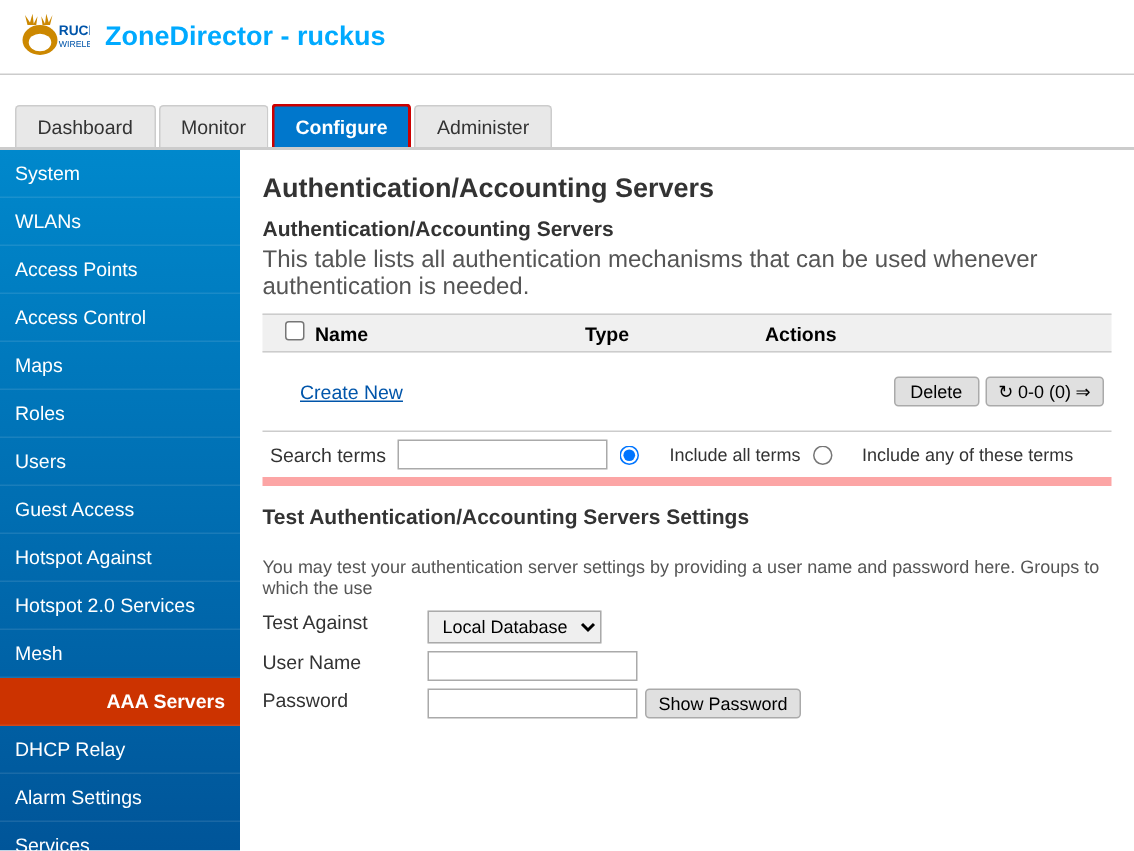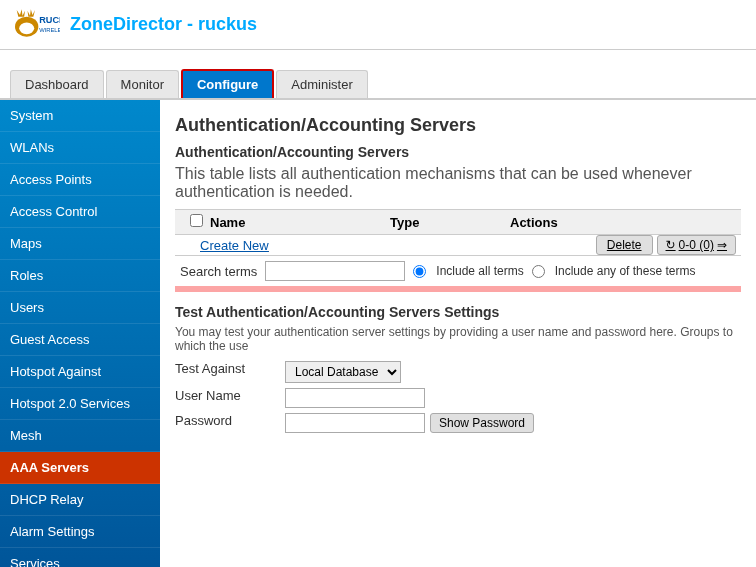--- a/index.html
+++ b/index.html
@@ -13,51 +13,51 @@
     #nav-tabs { display: flex; align-items: flex-end; height: 50px; padding-left: 160px; background: #fff; border-bottom: 2px solid #ccc; }
     .nav-tab { padding: 6px 14px; border: 1px solid #ccc; border-bottom: none; cursor: pointer; background: #e8e8e8; color: #333; font-size: 13px; margin-right: 2px; border-radius: 3px 3px 0 0; }
     .nav-tab.active { background: #0077cc; color: #fff; border: 2px solid #cc0000; border-bottom: none; font-weight: bold; }
 
     
     #main-layout { display: flex; height: calc(567px - 100px); }
 
     
     #sidebar { width: 160px; background: linear-gradient(to bottom, #0088cc, #005599); color: #fff; flex-shrink: 0; overflow-y: auto; }
     .sidebar-item { padding: 8px 10px; cursor: pointer; font-size: 13px; border-bottom: 1px solid rgba(255,255,255,0.1); }
-    .sidebar-item.active { background: #cc3300; font-weight: bold; }
+    .sidebar-item.active { background: #cc3300; font-weight: bold; text-align: right; }
 
     
     #content { flex: 1; padding: 15px; overflow-y: auto; background: #fff; border-radius: 18px; }
     #page-title { font-size: 18px; font-weight: bold; color: #333; margin-bottom: 8px; }
     #section-title { font-size: 14px; font-weight: bold; color: #333; margin-bottom: 5px; }
     #section-desc { font-size: 16px; color: #555; margin-bottom: 8px; }
 
     
     .table-header { display: flex; align-items: center; border-top: 1px solid #ccc; border-bottom: 1px solid #ccc; padding: 4px 15px; background: #f0f0f0; }
     .table-checkbox { width: 20px; }
     .col-name { width: 180px; font-weight: bold; font-size: 13px; }
     .col-type { width: 120px; font-weight: bold; font-size: 13px; }
     .col-actions { flex: 1; font-weight: bold; font-size: 13px; }
 
     
-    .create-row { display: flex; align-items: center; border-bottom: 1px solid #ccc; padding: 0 5px; text-decoration: underline; }
+    .create-row { display: flex; align-items: center; border-bottom: 1px solid #ccc; padding: 16px 5px; }
     .create-new-btn { color: #0055aa; text-decoration: underline; cursor: pointer; font-size: 13px; background: none; border: none; padding: 0; }
     .actions-area { margin-left: auto; display: flex; align-items: center; gap: 4px; }
     .delete-btn { padding: 2px 10px; background: #e0e0e0; border: 1px solid #aaa; cursor: pointer; font-size: 12px; border-radius: 3px; }
     .counter-btn { padding: 2px 8px; background: #e0e0e0; border: 1px solid #aaa; cursor: pointer; font-size: 12px; border-radius: 3px; display: flex; align-items: center; gap: 3px; }
 
     
     .search-row { display: flex; align-items: center; padding: 5px 5px; border-bottom: 6px solid #fca5a5; gap: 8px; }
     .search-label { font-size: 13px; color: #333; }
     .search-input { width: 140px; border: 1px solid #aaa; padding: 2px 5px; font-size: 12px; }
-    .radio-label { font-size: 12px; color: #333; display: flex; align-items: center; gap: 10px; }
+    .radio-label { font-size: 12px; color: #333; display: flex; align-items: center; gap: 20px; }
 
     
     .test-section { margin-top: 12px; }
-    .test-title { font-size: 14px; font-weight: bold; color: #333; margin-bottom: 5px; }
+    .test-title { font-size: 14px; font-weight: bold; color: #333; margin-bottom: 19px; }
     .test-desc { font-size: 12px; color: #555; margin-bottom: 8px; }
     .form-row { display: flex; align-items: flex-start; margin-bottom: 5px; }
     .form-label { width: 110px; font-size: 13px; color: #333; }
     .form-select { border: 1px solid #aaa; padding: 2px 5px; font-size: 12px; }
     .form-input { width: 140px; border: 1px solid #aaa; padding: 2px 5px; font-size: 12px; }
     .show-pwd-btn { margin-left: 5px; padding: 2px 8px; background: #e0e0e0; border: 1px solid #aaa; cursor: pointer; font-size: 12px; border-radius: 3px; }
 
     
     .ruckus-logo { display: flex; align-items: center; }
     .ruckus-logo svg { width: 50px; height: 36px; }

